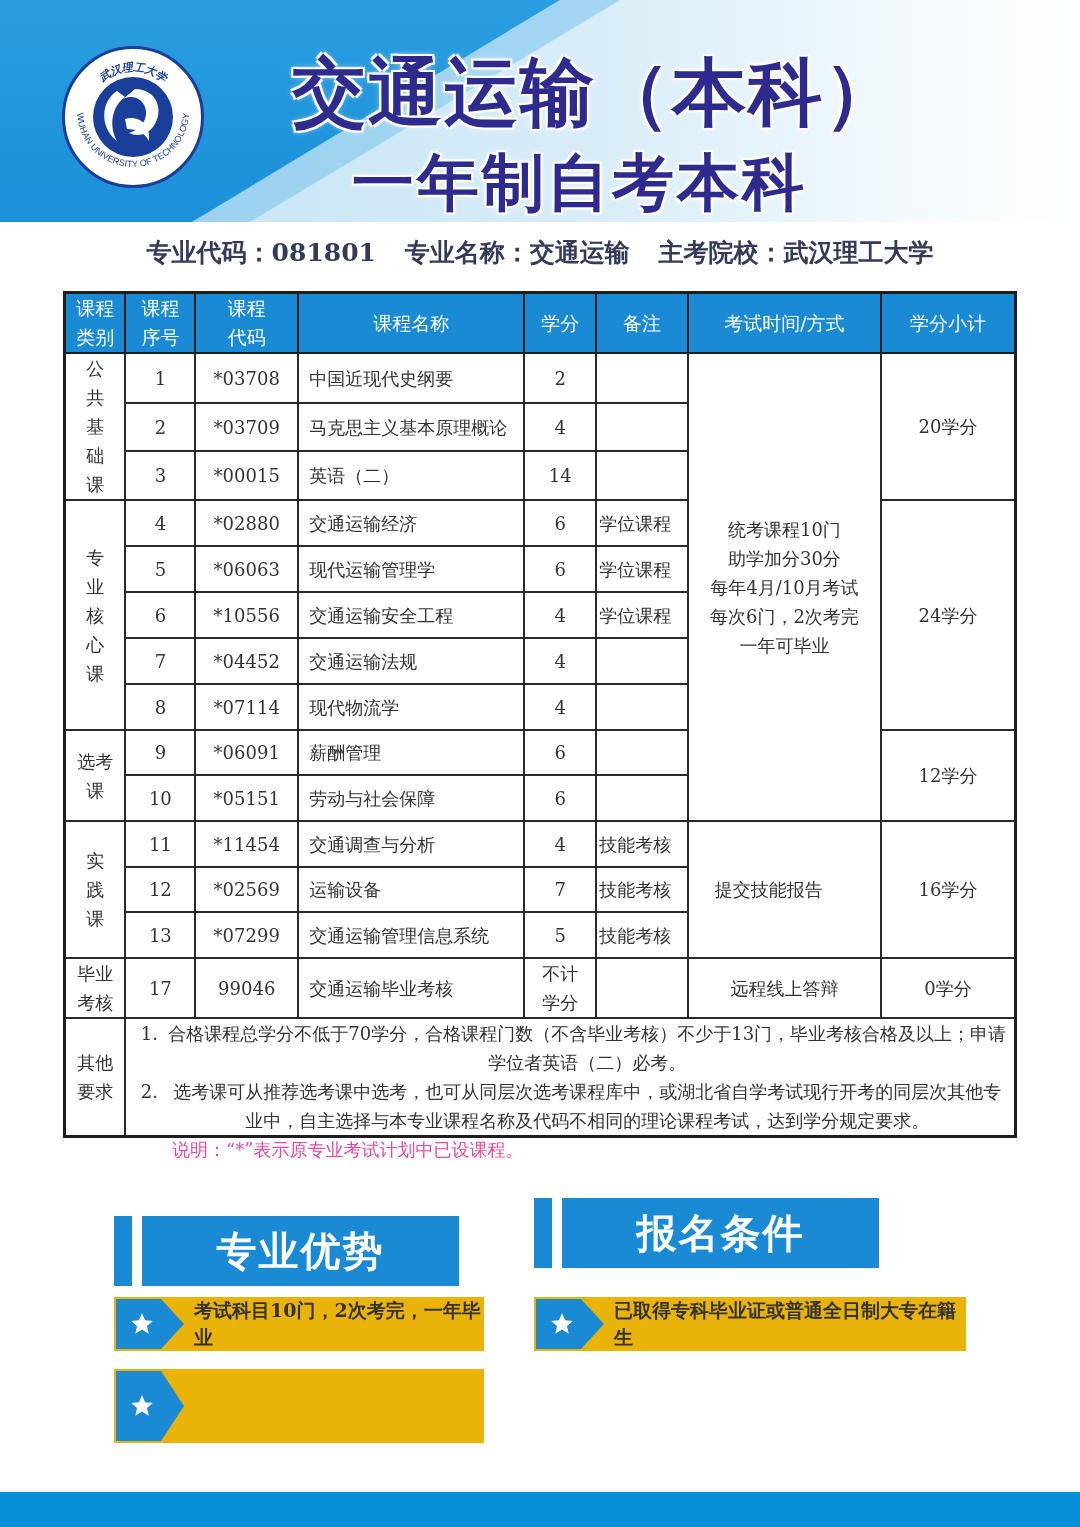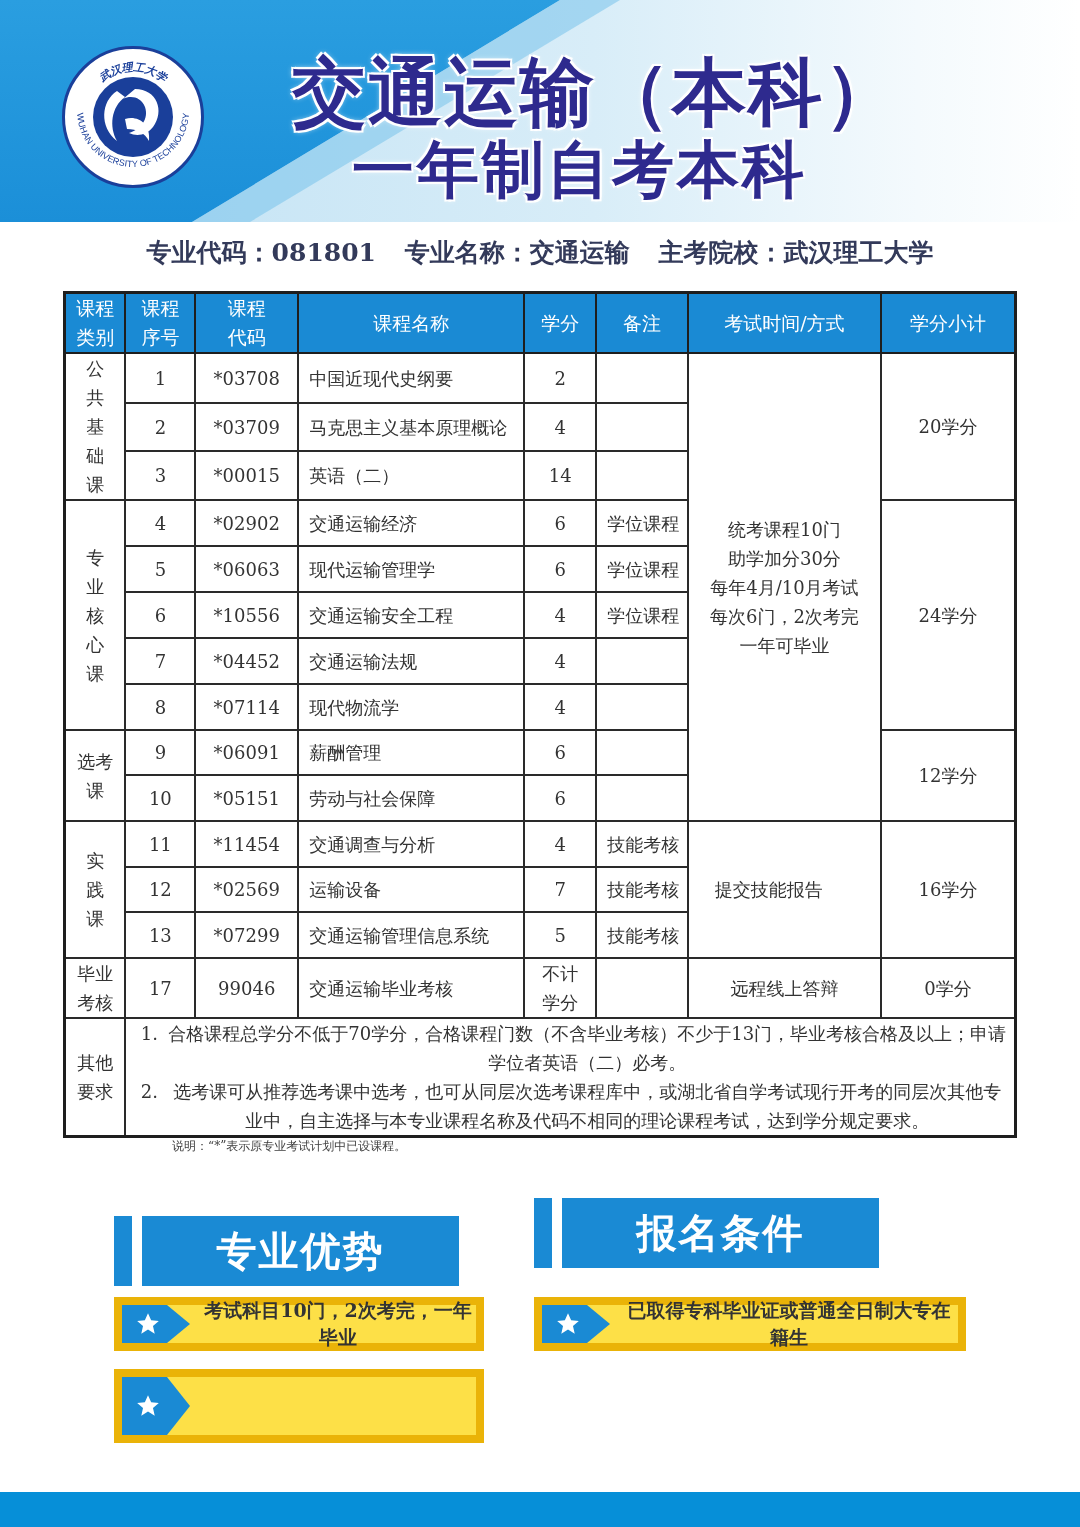--- a/index.html
+++ b/index.html
@@ -30,21 +30,21 @@
   .logo svg { position: absolute; left: 0; top: 0; }
   .title-main {
     position: absolute; left: 292px; top: 44px;
     font-family: "DejaVu Serif", "Liberation Serif", serif;
     font-weight: bold; font-size: 74px; letter-spacing: 2px;
     color: #2e2a8e;
     text-shadow: 0 0 3px #fff, 0 0 6px #fff, 2px 2px 0 #fff, -2px -2px 0 #fff, 2px -2px 0 #fff, -2px 2px 0 #fff;
     white-space: nowrap;
   }
   .title-sub {
-    position: absolute; left: 352px; top: 128px;
+    position: absolute; left: 352px; top: 141px;
     font-family: "DejaVu Serif", "Liberation Serif", serif;
     font-weight: bold; font-size: 62px; letter-spacing: 3px;
     color: #2e2a8e;
     text-shadow: 0 0 3px #fff, 0 0 6px #fff, 2px 2px 0 #fff, -2px -2px 0 #fff, 2px -2px 0 #fff, -2px 2px 0 #fff;
     white-space: nowrap;
   }
 
   
   .info-line {
     position: absolute; left: 0; top: 236px; width: 1080px; text-align: center;
@@ -63,49 +63,49 @@
   .plan-table th {
     background: #1a8ad4; color: #fff; font-weight: normal;
     border: 2px solid #1e1e1e; font-size: 19px; line-height: 28px;
     height: 60px; padding: 0 2px;
   }
   .plan-table td {
     border: 2px solid #2a2a2a; text-align: center; vertical-align: middle;
     background: #fff; line-height: 29px; padding: 0 4px;
   }
   .plan-table td.name { text-align: left; padding-left: 10px; border-radius: 9px; }
-  .plan-table td.note { text-align: left; padding-left: 10px; }
+  .plan-table td.note { text-align: left; padding-left: 2px; }
   .plan-table td.cat { line-height: 29px; border-radius: 14px; }
   .cat-vert { display: inline-block; width: 22px; word-break: break-all; line-height: 29px; }
   .exam-desc { line-height: 29px; font-size: 18px; }
   .req-list { text-align: left; padding: 2px 10px 4px 10px; font-size: 18px; line-height: 29px; }
   .req-item { display: flex; }
   .req-num { width: 34px; flex: none; padding-left: 4px; }
   .req-text { flex: 1; }
 
   .footnote {
-    position: absolute; left: 172px; top: 1138px; font-size: 12px; color: #404040;
+    position: absolute; left: 172px; top: 1138px; font-size: 18px; color: #ec4899;
   }
 
   
   .sec-head {
     position: absolute; height: 70px;
   }
   .sec-head .bar-small {
     position: absolute; left: 0; top: 0; width: 18px; height: 70px; background: #1a8ad4;
   }
   .sec-head .bar-big {
     position: absolute; left: 28px; top: 0; width: 317px; height: 70px; background: #1a8ad4;
     color: #fff; font-size: 40px; font-weight: bold; text-align: center; line-height: 70px;
     letter-spacing: 2px;
   }
 
   
   .feature {
-    position: absolute; border: 8px solid #eab308; background: #fde047; display: flex; align-items: center; text-align: center;
+    position: absolute; border: 2px solid #eab308; background: #eab308; display: flex; align-items: center;
   }
   .feature .star-tab {
     position: absolute; left: 0; top: 0; height: 100%; width: 68px; background: #1a8ad4;
     clip-path: polygon(0 0, 45px 0, 68px 50%, 45px 100%, 0 100%);
   }
   .feature .star-tab svg { position: absolute; left: 13px; top: 50%; margin-top: -13px; }
   .feature .ftext {
     margin-left: 78px; font-size: 19px; font-weight: bold; color: #333; line-height: 27px;
     font-family: "DejaVu Serif", "Liberation Serif", serif;
   }
@@ -202,21 +202,21 @@
       <td>3</td>
       <td>*00015</td>
       <td class="name">英语（二）</td>
       <td>14</td>
       <td class="note"></td>
     </tr>
 
     <tr style="height:46px">
       <td rowspan="5" class="cat"><span class="cat-vert">专业核心课</span></td>
       <td>4</td>
-      <td>*02902</td>
+      <td>*02880</td>
       <td class="name">交通运输经济</td>
       <td>6</td>
       <td class="note">学位课程</td>
       <td rowspan="5">24学分</td>
     </tr>
     <tr style="height:46px">
       <td>5</td>
       <td>*06063</td>
       <td class="name">现代运输管理学</td>
       <td>6</td>

